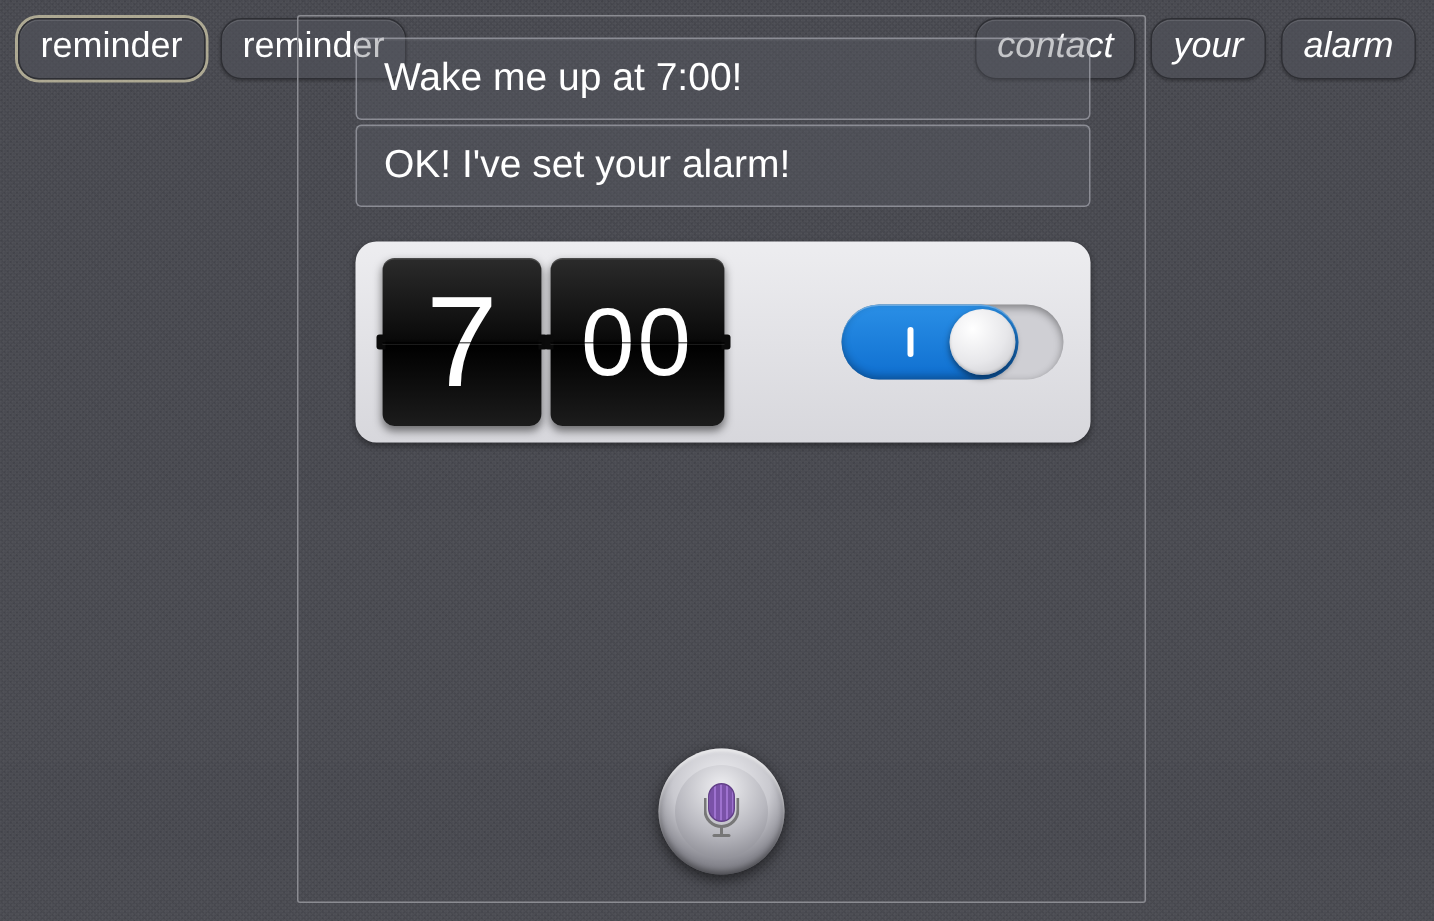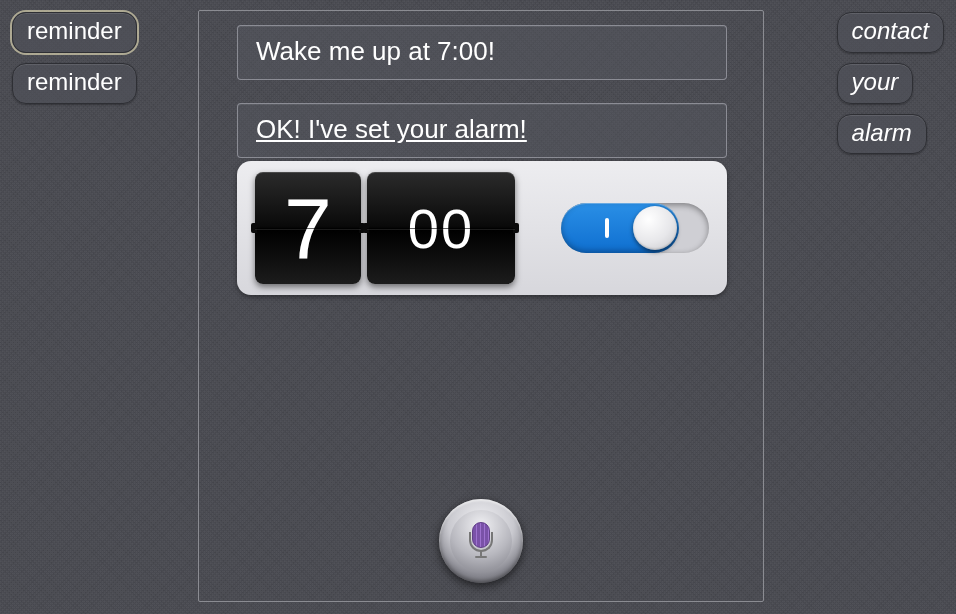--- a/index.html
+++ b/index.html
@@ -15,21 +15,21 @@
     font-family: "Segoe UI", Arial, sans-serif;
     position: relative;
     overflow: hidden;
   }
 
   
   .pill-col {
     position: absolute;
     top: 12px;
     display: flex;
-    flex-direction: column;
+    flex-direction: row;
     gap: 10px;
   }
   .pill-col.left { left: 12px; align-items: flex-start; }
   .pill-col.right { right: 12px; align-items: flex-start; font-style: italic; }
   .pill {
     background: rgba(80,82,90,0.6);
     border: 1px solid #2e2f34;
     border-radius: 14px;
     padding: 4px 14px 6px 14px;
     color: #ffffff;
@@ -60,21 +60,21 @@
     width: 490px;
     background: rgba(90,92,100,0.35);
     border: 1px solid rgba(200,200,210,0.5);
     border-radius: 4px;
     padding: 10px 18px 12px 18px;
     color: #ffffff;
     font-size: 26px;
     box-shadow: inset 0 1px 0 rgba(255,255,255,0.08);
   }
   .bubble.user { top: 14px; }
-  .bubble.reply { top: 92px; text-decoration: underline; }
+  .bubble.reply { top: 72px; }
 
   
   .alarm-card {
     position: absolute;
     left: 38px;
     top: 150px;
     width: 490px;
     height: 134px;
     background: linear-gradient(#ededf0, #d7d7dc);
     border-radius: 14px;
@@ -90,21 +90,21 @@
     color: #fff;
     border-radius: 8px;
     box-shadow: 0 3px 6px rgba(0,0,0,0.5), inset 0 1px 0 rgba(255,255,255,0.15);
     display: flex;
     align-items: center;
     justify-content: center;
     font-weight: 400;
     height: 112px;
   }
   .flip.hour { width: 106px; font-size: 86px; }
-  .flip.min  { width: 148px; font-size: 56px; letter-spacing: 2px; justify-content: center; }
+  .flip.min  { width: 116px; font-size: 64px; letter-spacing: 2px; justify-content: center; }
   .flip::after {
     content: "";
     position: absolute;
     left: 0; right: 0; top: 50%;
     height: 1px;
     background: rgba(0,0,0,0.6);
     box-shadow: 0 1px 0 rgba(255,255,255,0.1);
   }
   .flip .notch-l, .flip .notch-r {
     position: absolute;

